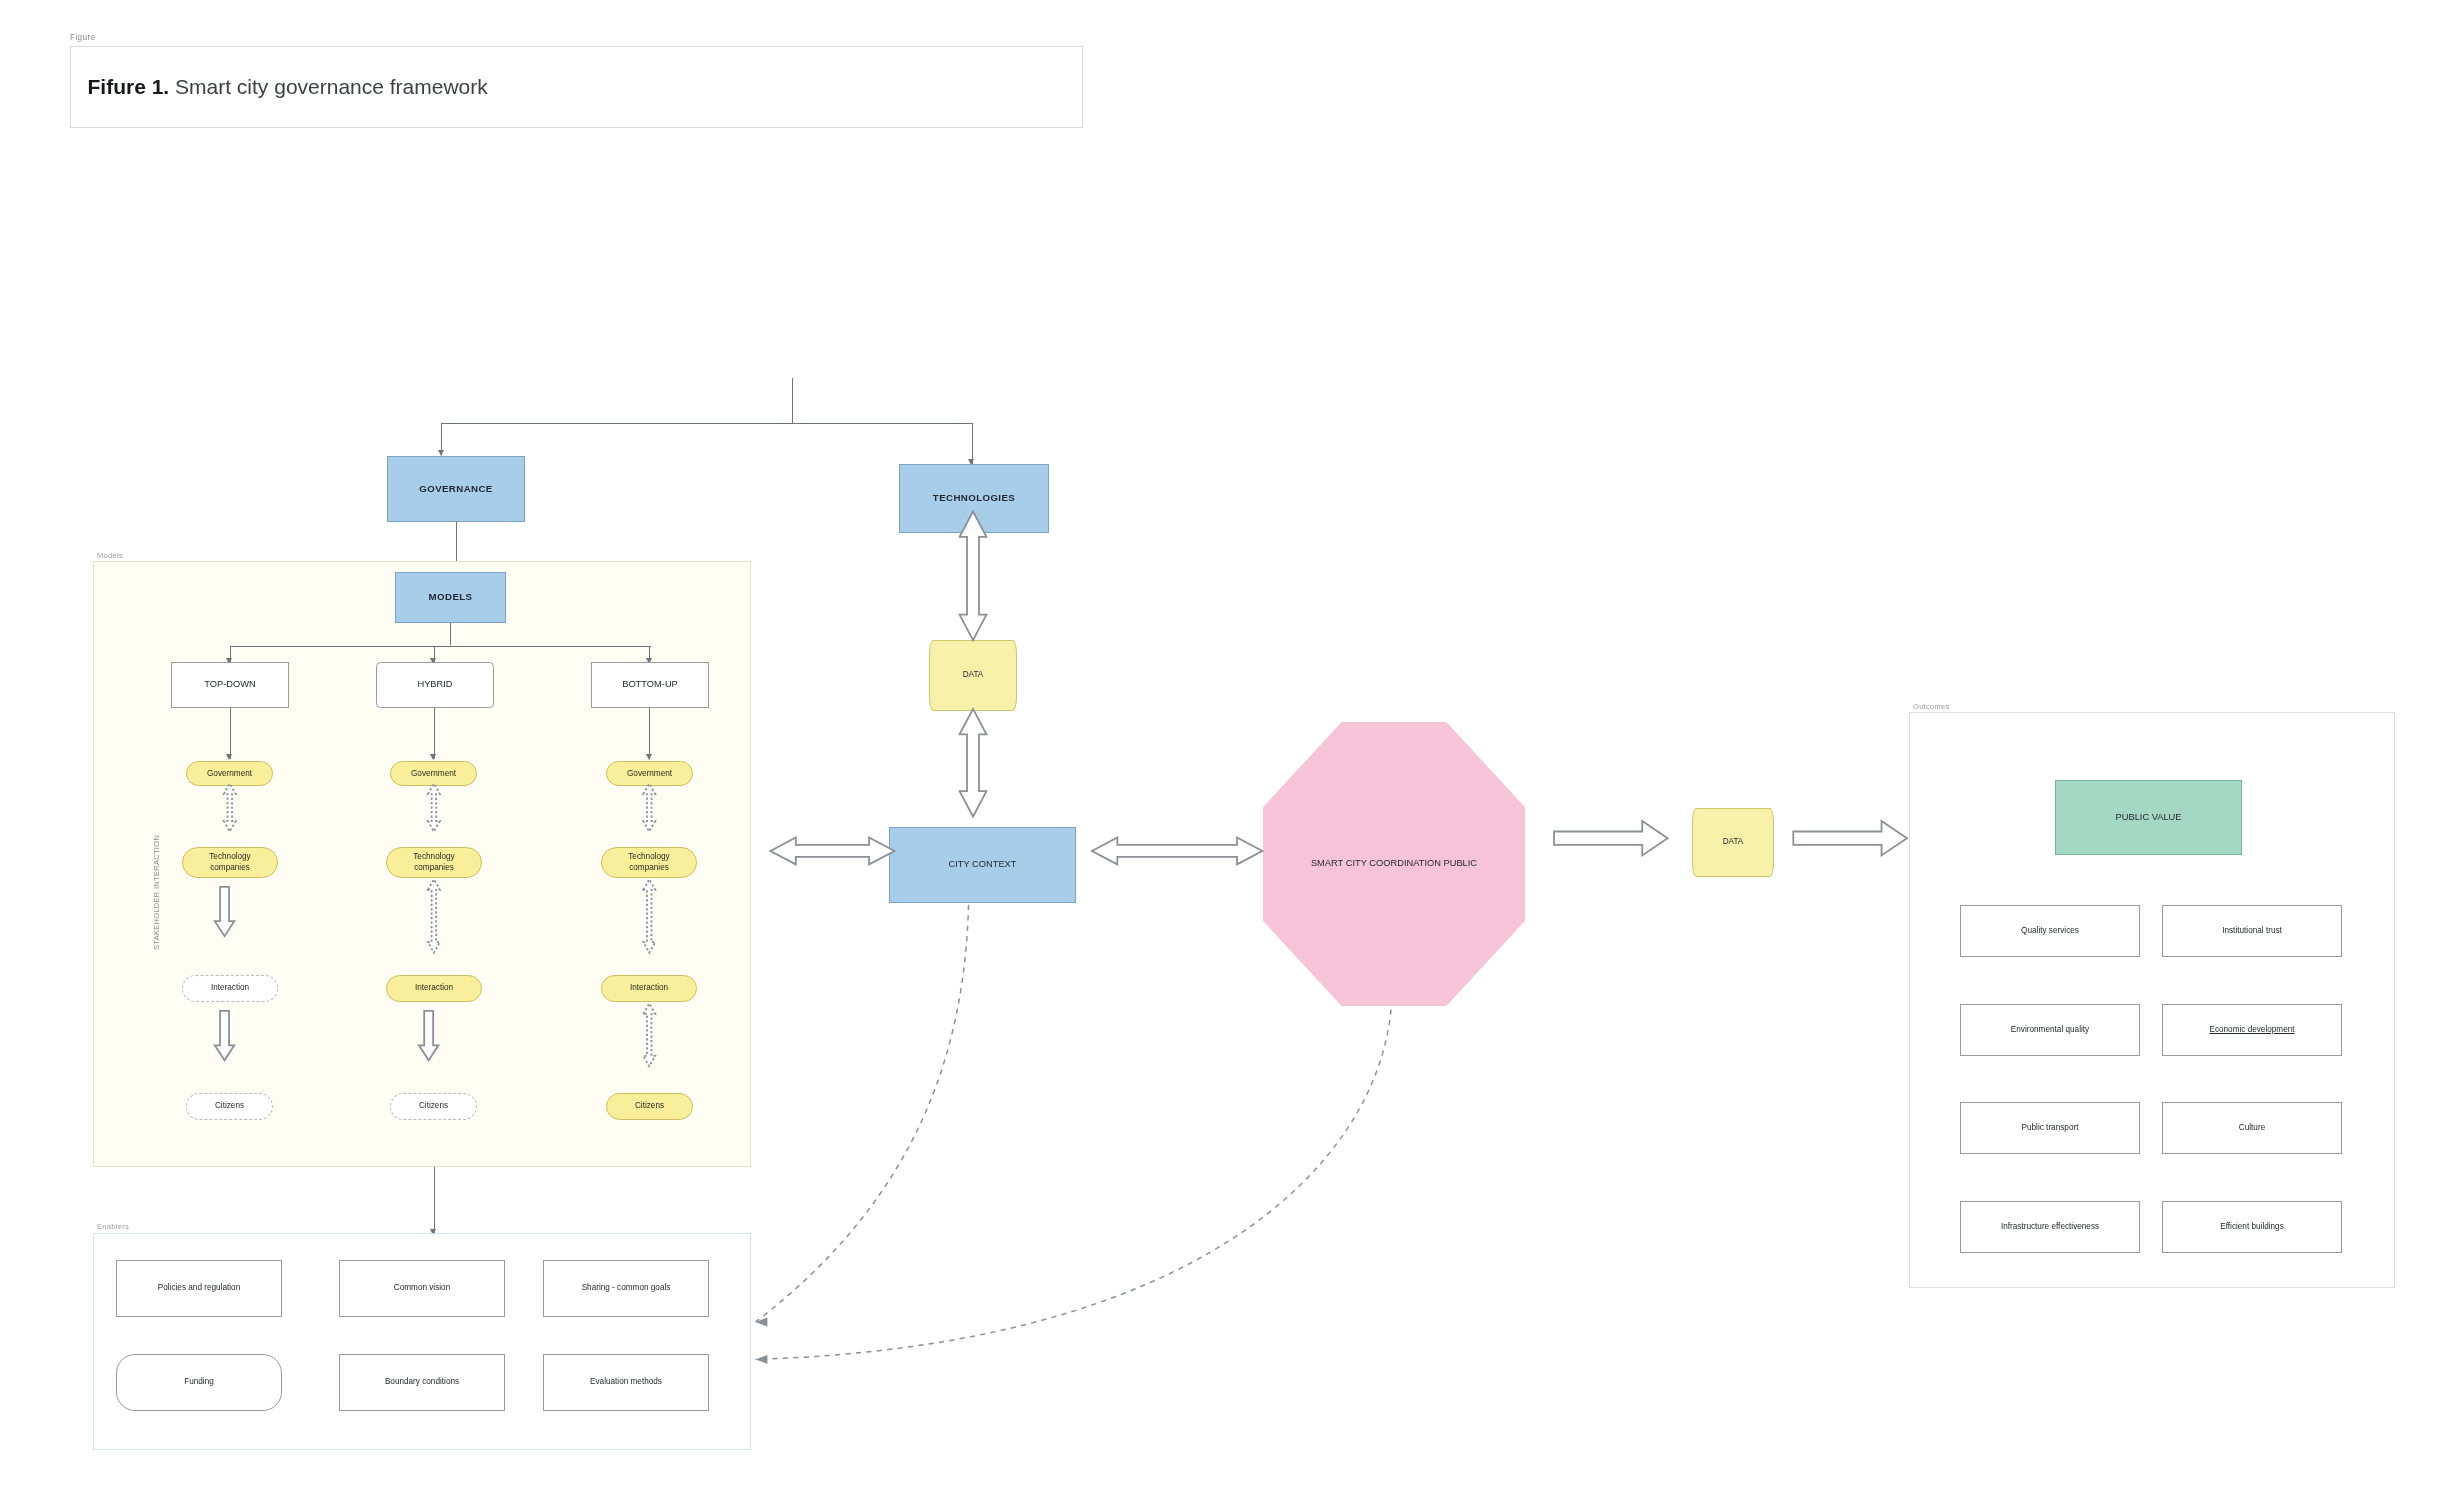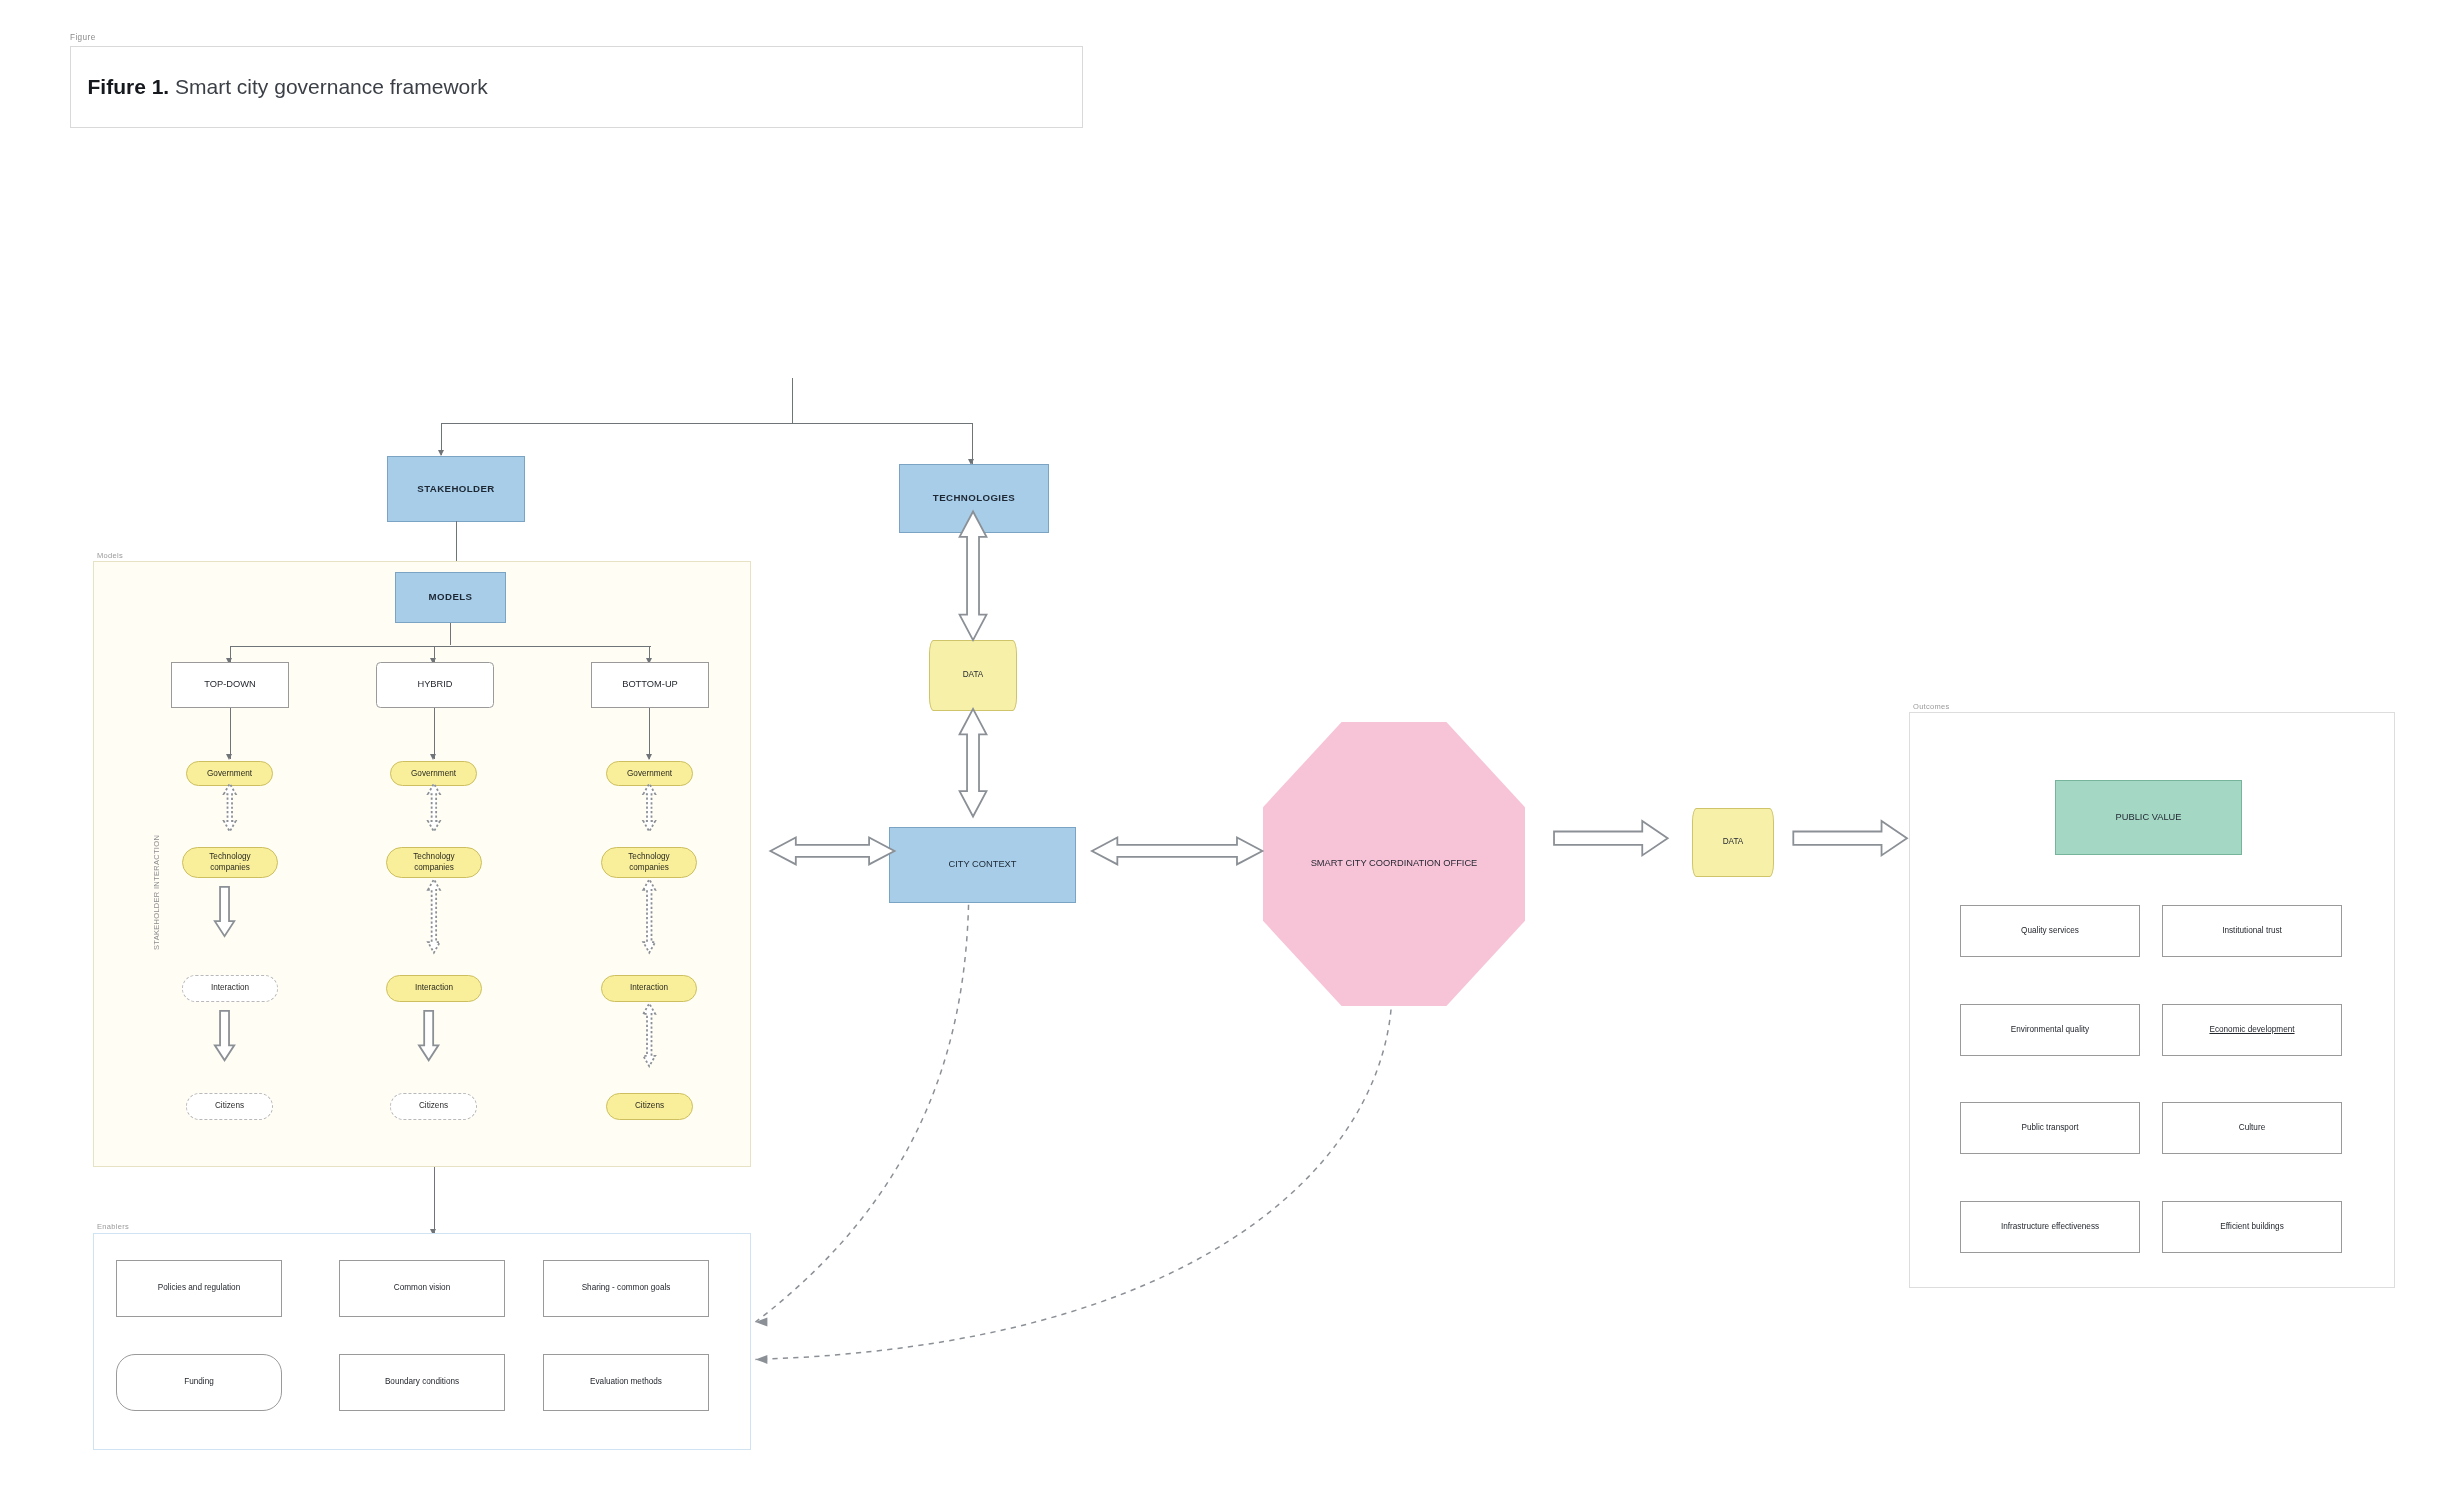--- a/index.html
+++ b/index.html
@@ -67,21 +67,21 @@
   </div>
 
 
   <div class="ln lnv" style="left:792px;top:378px;height:45px;"></div>
   <div class="ln lnh" style="left:441px;top:423px;width:531px;"></div>
   <div class="ln lnv" style="left:441px;top:423px;height:32px;"></div>
   <div class="arrowhead" style="left:438px;top:450px;"></div>
   <div class="ln lnv" style="left:972px;top:423px;height:41px;"></div>
   <div class="arrowhead" style="left:968px;top:459px;"></div>
 
-  <div class="node blue lbl-caps" style="left:387px;top:456px;width:138px;height:66px;">STAKEHOLDER</div>
+  <div class="node blue lbl-caps" style="left:387px;top:456px;width:138px;height:66px;">GOVERNANCE</div>
   <div class="node blue lbl-caps" style="left:899px;top:464px;width:150px;height:69px;">TECHNOLOGIES</div>
 
   <div class="ln lnv" style="left:456px;top:521px;height:51px;"></div>
   <div class="arrowhead" style="left:453px;top:567px;"></div>
 
   <div class="panel panel-models" style="left:93px;top:561px;width:658px;height:606px;"></div>
   <div class="panel-tag" style="left:97px;top:551px;">Models</div>
   <div class="vlabel" style="left:152px;top:950px;">STAKEHOLDER INTERACTION</div>
 
   <div class="node blue lbl-caps" style="left:395px;top:572px;width:111px;height:51px;">MODELS</div>
@@ -135,21 +135,21 @@
   <div class="node white lbl-tiny" style="left:543px;top:1260px;width:166px;height:57px;">Sharing - common goals</div>
   <div class="node white lbl-tiny" style="left:116px;top:1354px;width:166px;height:57px;border-radius:19px;">Funding</div>
   <div class="node white lbl-tiny" style="left:339px;top:1354px;width:166px;height:57px;">Boundary conditions</div>
   <div class="node white lbl-tiny" style="left:543px;top:1354px;width:166px;height:57px;">Evaluation methods</div>
 
   <div class="node yellowcyl lbl-tiny" style="left:929px;top:640px;width:88px;height:71px;border-radius:4.5px/13.5px;">DATA</div>
 
   <div class="node blue lbl-small" style="left:889px;top:827px;width:187px;height:76px;">CITY CONTEXT</div>
 
   <div class="node pink lbl-small" style="left:1263px;top:722px;width:262px;height:284px;
-       clip-path:polygon(30% 0,70% 0,100% 30%,100% 70%,70% 100%,30% 100%,0 70%,0 30%);border:none;background:#f7c3d6;">SMART CITY COORDINATION OFFICE</div>
+       clip-path:polygon(30% 0,70% 0,100% 30%,100% 70%,70% 100%,30% 100%,0 70%,0 30%);border:none;background:#f7c3d6;">SMART CITY COORDINATION PUBLIC</div>
 
   <div class="node yellowcyl lbl-tiny" style="left:1692px;top:808px;width:82px;height:69px;border-radius:4.5px/13.5px;">DATA</div>
 
   <div class="panel panel-value" style="left:1909px;top:712px;width:486px;height:576px;"></div>
   <div class="panel-tag" style="left:1913px;top:702px;">Outcomes</div>
 
   <div class="node green lbl-small" style="left:2055px;top:780px;width:187px;height:75px;">PUBLIC VALUE</div>
 
   <div class="node white lbl-tiny" style="left:1960px;top:905px;width:180px;height:52px;">Quality services</div>
   <div class="node white lbl-tiny" style="left:2162px;top:905px;width:180px;height:52px;">Institutional trust</div>

